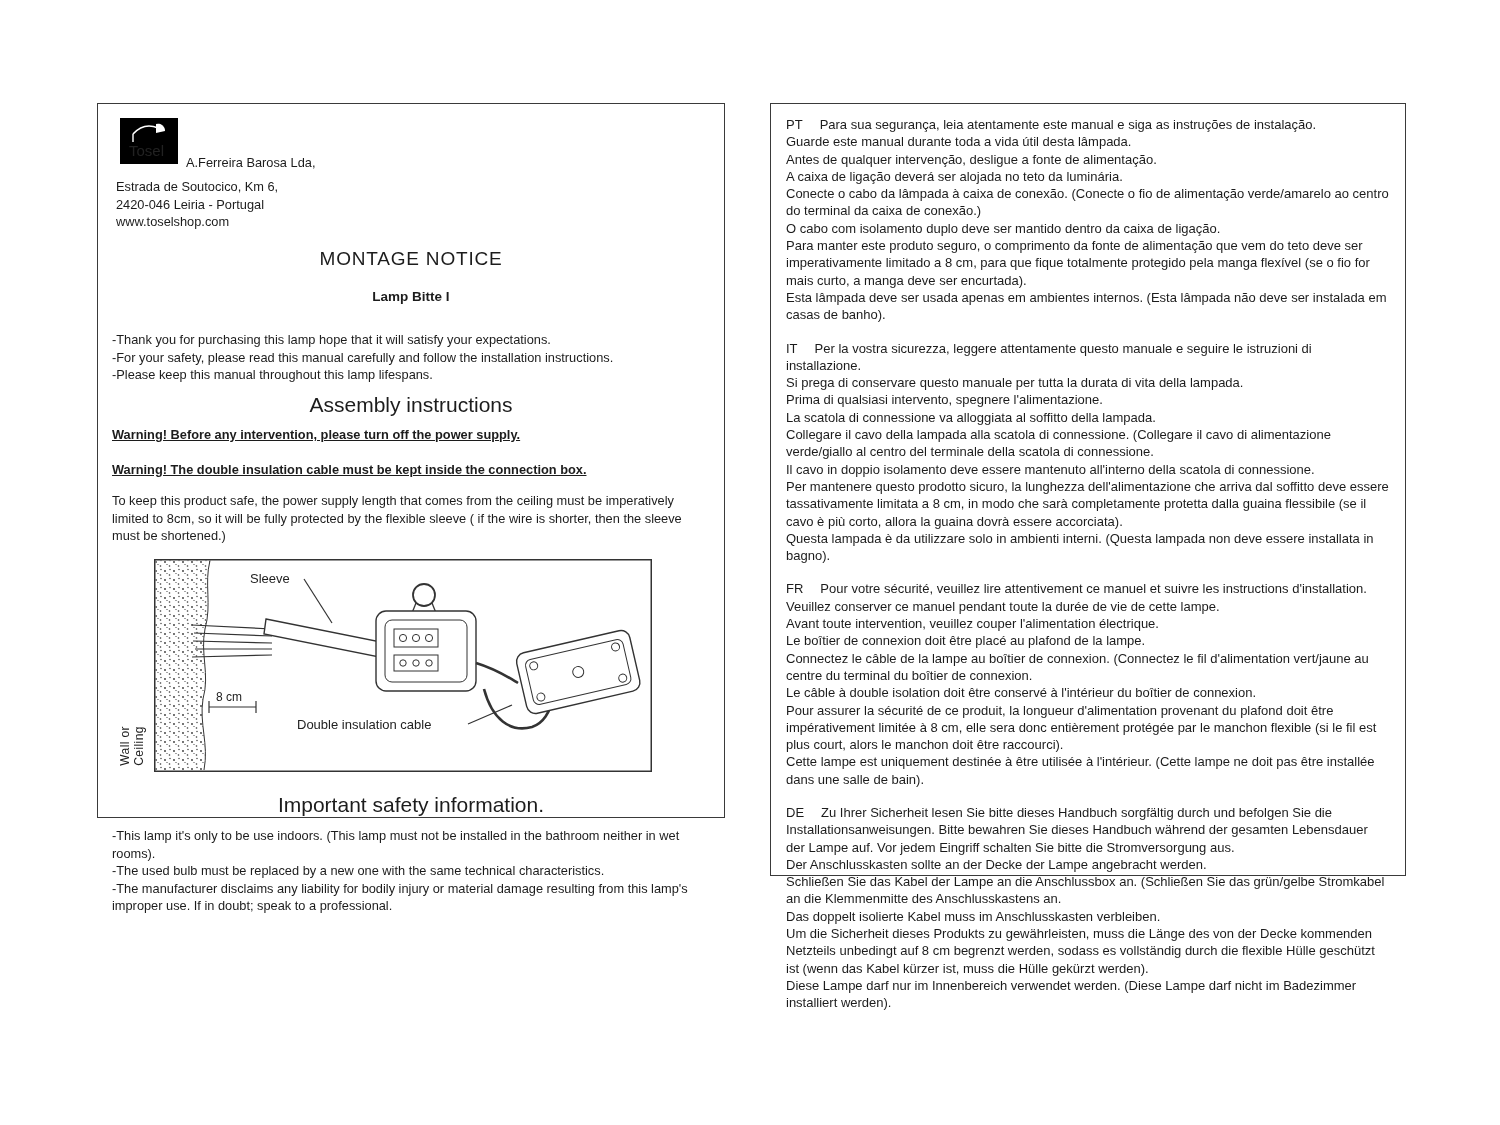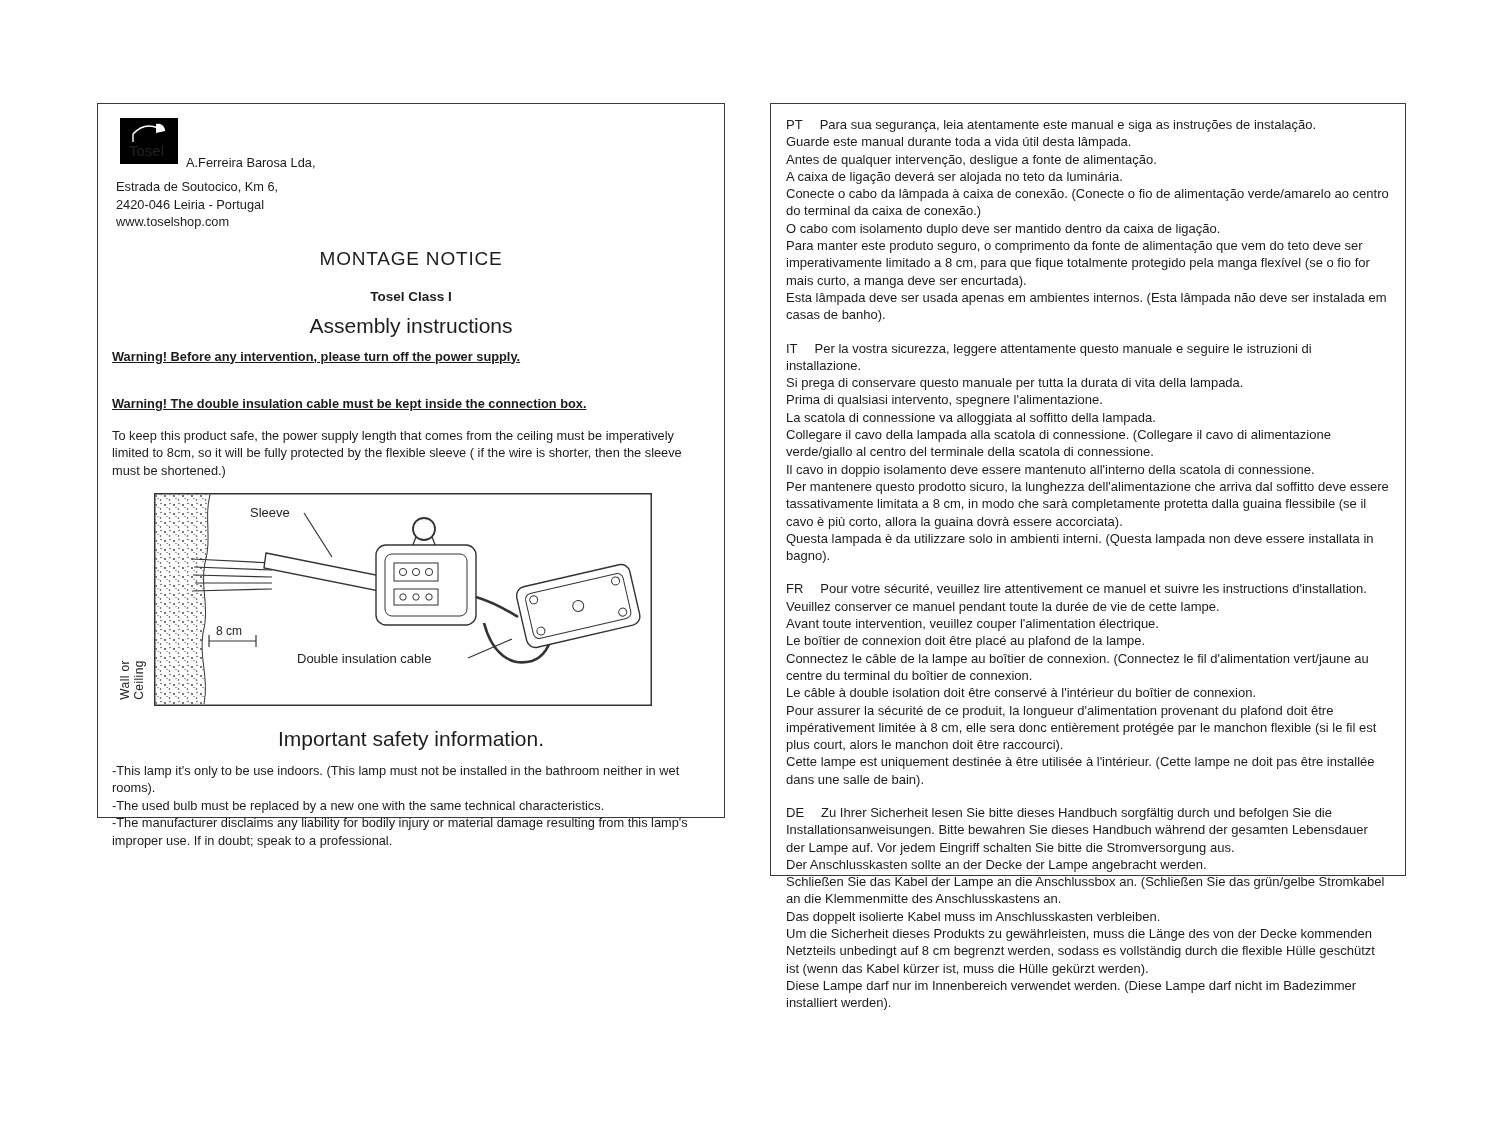--- a/index.html
+++ b/index.html
@@ -61,29 +61,32 @@
           <text x="9" y="38" font-size="15" fill="#fff">Tosel</text>
         </svg>
       </div>
       <div class="company-line">A.Ferreira Barosa Lda,</div>
       <div class="address-block">Estrada de Soutocico, Km 6,
 2420-046 Leiria - Portugal
 www.toselshop.com</div>
     </div>
 
     <div class="page-title">MONTAGE NOTICE</div>
-    <div class="page-subtitle">Tosel Class I</div>
-
+    <div class="page-subtitle">Lamp Bitte I</div>
+
+    <div class="para intro-para">-Thank you for purchasing this lamp hope that it will satisfy your expectations.
+-For your safety, please read this manual carefully and follow the installation instructions.
+-Please keep this manual throughout this lamp lifespans.</div>
 
     <div class="section-heading">Assembly instructions</div>
 
     <div class="warning">Warning! Before any intervention, please turn off the power supply.</div>
 
 
-    <div class="warning" style="margin-top:30px;">Warning! The double insulation cable must be kept inside the connection box.</div>
+    <div class="warning" style="margin-top:17px;">Warning! The double insulation cable must be kept inside the connection box.</div>
 
     <div class="para">To keep this product safe, the power supply length that comes from the ceiling must be imperatively limited to 8cm, so it will be fully protected by the flexible sleeve ( if the wire is shorter, then the sleeve must be shortened.)</div>
 
     <div class="diagram-wrap">
       <div class="wall-label">Wall or
 Ceiling</div>
       <svg width="498" height="213" viewBox="0 0 498 213">
         <defs>
           <pattern id="stipple" width="9" height="9" patternUnits="userSpaceOnUse">
             <circle cx="2" cy="3" r="0.9" fill="#333"></circle>

